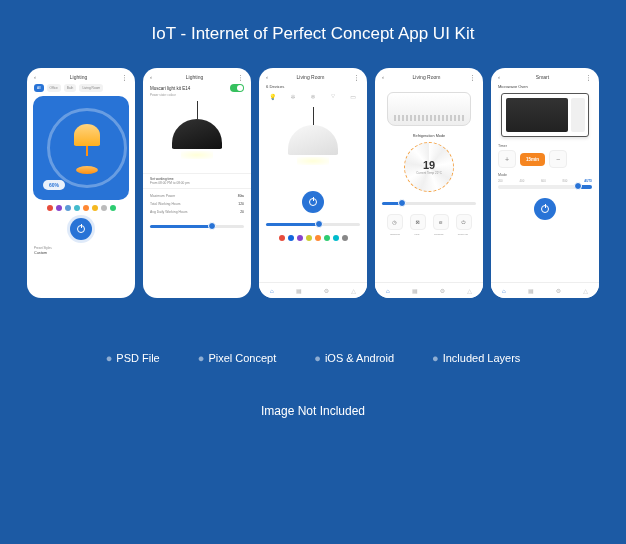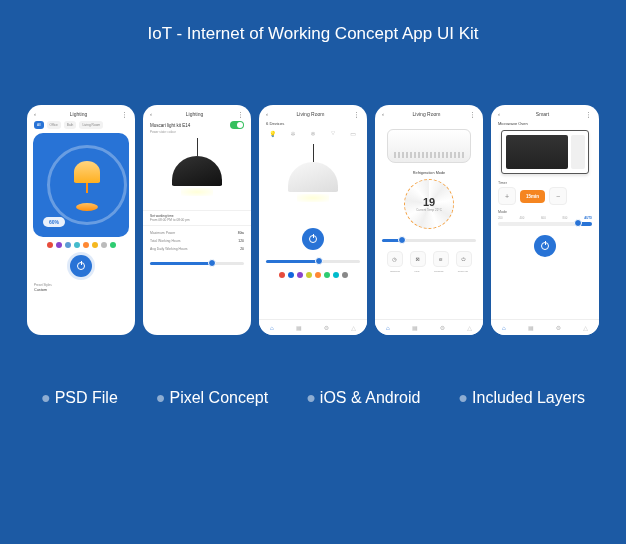--- a/index.html
+++ b/index.html
@@ -33,21 +33,20 @@
     width: 108px;
     height: 230px;
     background: #fff;
     border-radius: 14px;
     overflow: hidden;
     position: relative;
     font-size: 4px;
     color: #333;
     display: flex;
     flex-direction: column;
-    margin-top: 37px;
   }
   .screen-header {
     display: flex;
     align-items: center;
     justify-content: space-between;
     padding: 6px 7px 4px;
     font-size: 5px;
     color: #444;
   }
   .screen-header-title { font-weight: 500; }
@@ -467,34 +466,34 @@
     align-items: center;
     justify-content: center;
     color: #fff;
   }
 
   .features {
     display: flex;
     gap: 38px;
     margin-top: 54px;
     color: #fff;
-    font-size: 16px;
+    font-size: 11px;
   }
   .feature-bullet { color: rgba(255,255,255,0.5); margin-right: 4px; }
   .footer-note {
     color: #fff;
     font-size: 12px;
     margin-top: 40px;
   }
 </style>
 </head>
 <body>
 
 <div class="container">
-  <div class="title">IoT - Internet of Working Concept App UI Kit</div>
+  <div class="title">IoT - Internet of Perfect Concept App UI Kit</div>
 
   <div class="screens">
 
     <div class="screen">
       <div class="screen-header">
         <span class="back-arrow">‹</span>
         <span class="screen-header-title">Lighting</span>
         <span class="more-dots">⋮</span>
       </div>
       <div class="s1-filters">
@@ -711,13 +710,14 @@
 
   </div>
 
   <div class="features">
     <div><span class="feature-bullet">●</span><span>PSD File</span></div>
     <div><span class="feature-bullet">●</span><span>Pixel Concept</span></div>
     <div><span class="feature-bullet">●</span><span>iOS &amp; Android</span></div>
     <div><span class="feature-bullet">●</span><span>Included Layers</span></div>
   </div>
 
+  <div class="footer-note">Image Not Included</div>
 </div>
 
 </body></html>

